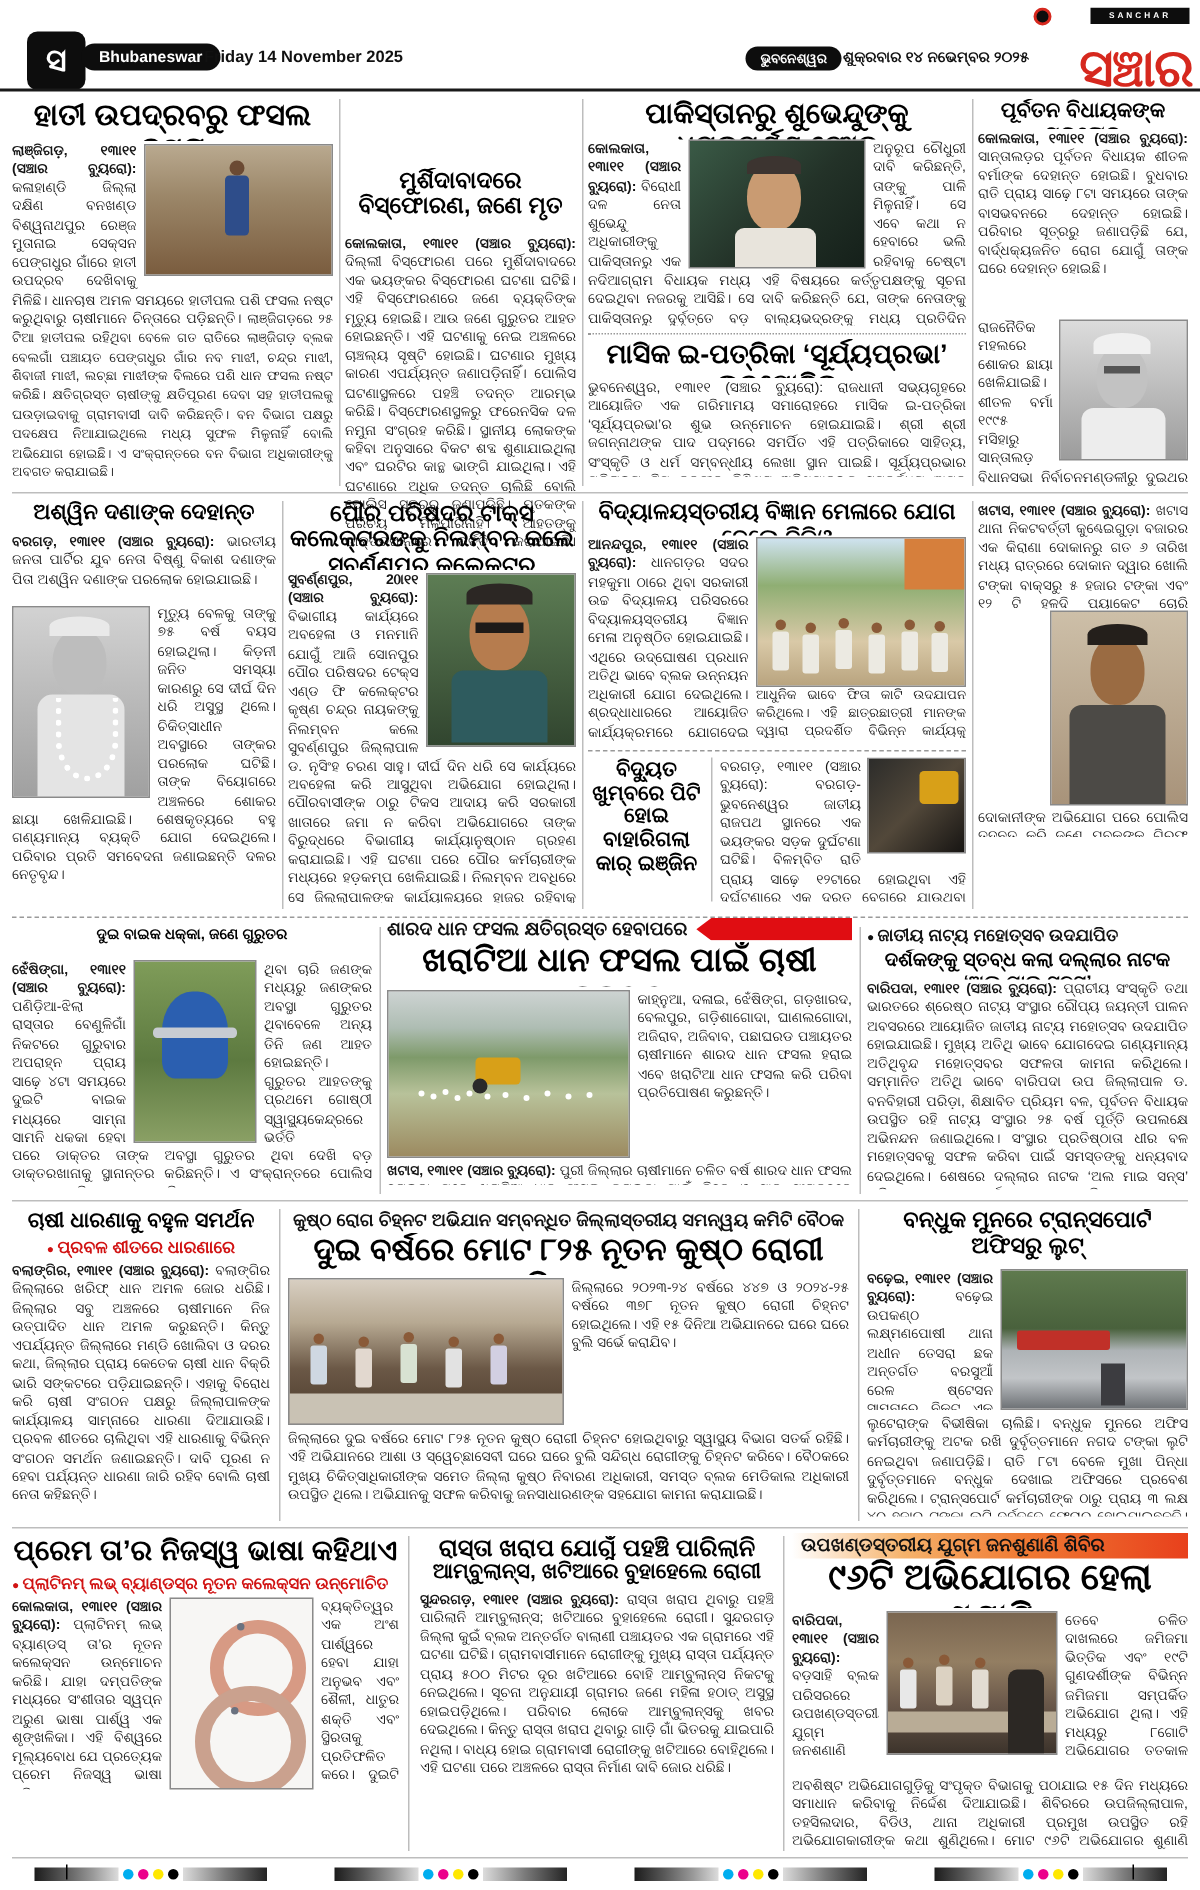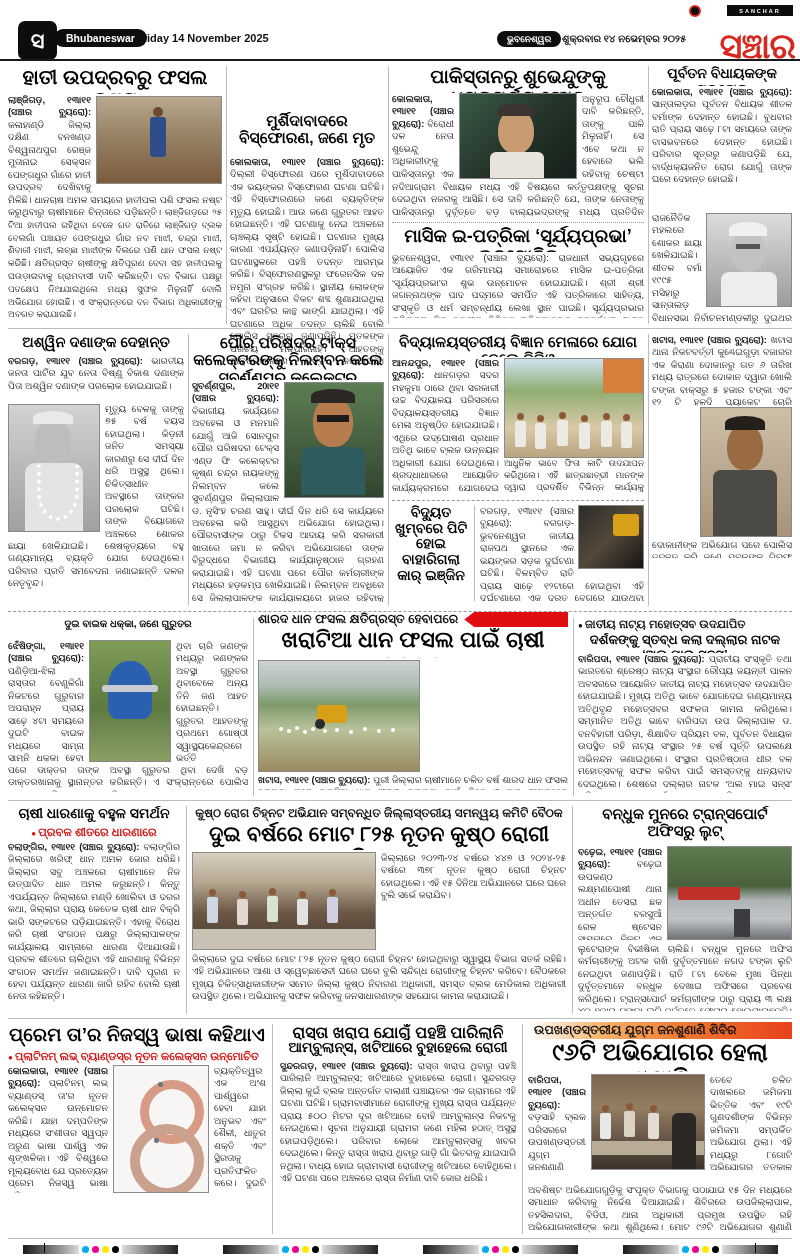--- a/index.html
+++ b/index.html
@@ -249,20 +249,21 @@
       <span class="ribbon"></span>
     </div>
     <div class="hl" style="font-size:22px;height:30px;">ଖରାଟିଆ ଧାନ ଫସଲ ପାଇଁ ଚାଷୀ ତତ୍ପର</div>
     <div class="row" style="height:112px;margin-top:2px;">
       <div class="photo" style="width:160px;height:110px;background:linear-gradient(180deg,#cdd3d2 0%,#aebdb3 22%,#7e9a6a 40%,#b8c29a 62%,#9c8a60 100%);">
         <div class="fig" style="left:58px;top:44px;width:30px;height:18px;background:#d8a018;border-radius:3px;"></div>
         <div class="fig" style="left:56px;top:58px;width:10px;height:10px;background:#2a2a2a;border-radius:50%;"></div>
         <div class="fig" style="left:20px;top:66px;width:4px;height:4px;background:#fff;border-radius:50%;
              box-shadow:8px 2px 0 #fff,16px -1px 0 #fff,24px 3px 0 #fff,32px 0 0 #fff,44px 2px 0 #fff,56px 1px 0 #fff,70px 3px 0 #fff,84px 0 0 #fff,98px 2px 0 #fff,112px 1px 0 #fff;"></div>
       </div>
+      <div class="bd" style="flex:1;height:112px;">କାହ୍ନୁଆ, ଦଳାଇ, ଝେଁଷିଙ୍ଗ, ଗଡ଼ଖାରଦ, ବେଲପୁର, ଗଡ଼ିଶାଗୋଦା, ଘାଣଲଗୋଦା, ଅଜିରାବ, ଅଜିବାବ, ପଛାଘରଡ ପଞ୍ଚାୟତର ଚାଷୀମାନେ ଶାରଦ ଧାନ ଫସଲ ହରାଇ ଏବେ ଖରାଟିଆ ଧାନ ଫସଲ କରି ପରିବା ପ୍ରତିପୋଷଣ କରୁଛନ୍ତି।</div>
     </div>
     <div class="bd" style="height:16px;margin-top:2px;">
       <span class="dl">ଖଟାସ, ୧୩ା୧୧ (ସଞ୍ଚାର ବ୍ୟୁରୋ): </span>
       <span>ପୁରୀ ଜିଲ୍ଲାର ଚାଷୀମାନେ ଚଳିତ ବର୍ଷ ଶାରଦ ଧାନ ଫସଲ ହରାଇବା ପରେ ଖରାଟିଆ ଧାନ ଫସଲ କରାଇବା ପାଇଁ ବିହନ ଓ ସାର ସଂଗ୍ରହରେ ଲାଗିପଡ଼ିଛନ୍ତି। ସେଚ ସୁବିଧା ଥିବା ଅଞ୍ଚଳରେ ଚାଷୀମାନେ ତତ୍ପରତାର ସହ ବିଲ ପ୍ରସ୍ତୁତ କରୁଛନ୍ତି।</span>
     </div>
   </div>
 
   <div class="art" style="left:578px;top:618px;width:214px;height:178px;">
     <div class="kick dot" style="font-size:11.5px;height:15px;">ଜାତୀୟ ନାଟ୍ୟ ମହୋତ୍ସବ ଉଦଯାପିତ</div>
     <div class="hl" style="font-size:13px;height:20px;">ଦର୍ଶକଙ୍କୁ ସ୍ତବ୍ଧ କଲା ଦଲ୍ଲାର ନାଟକ ‘ଅଲ ମାଇ ସନ୍ସ’</div>

